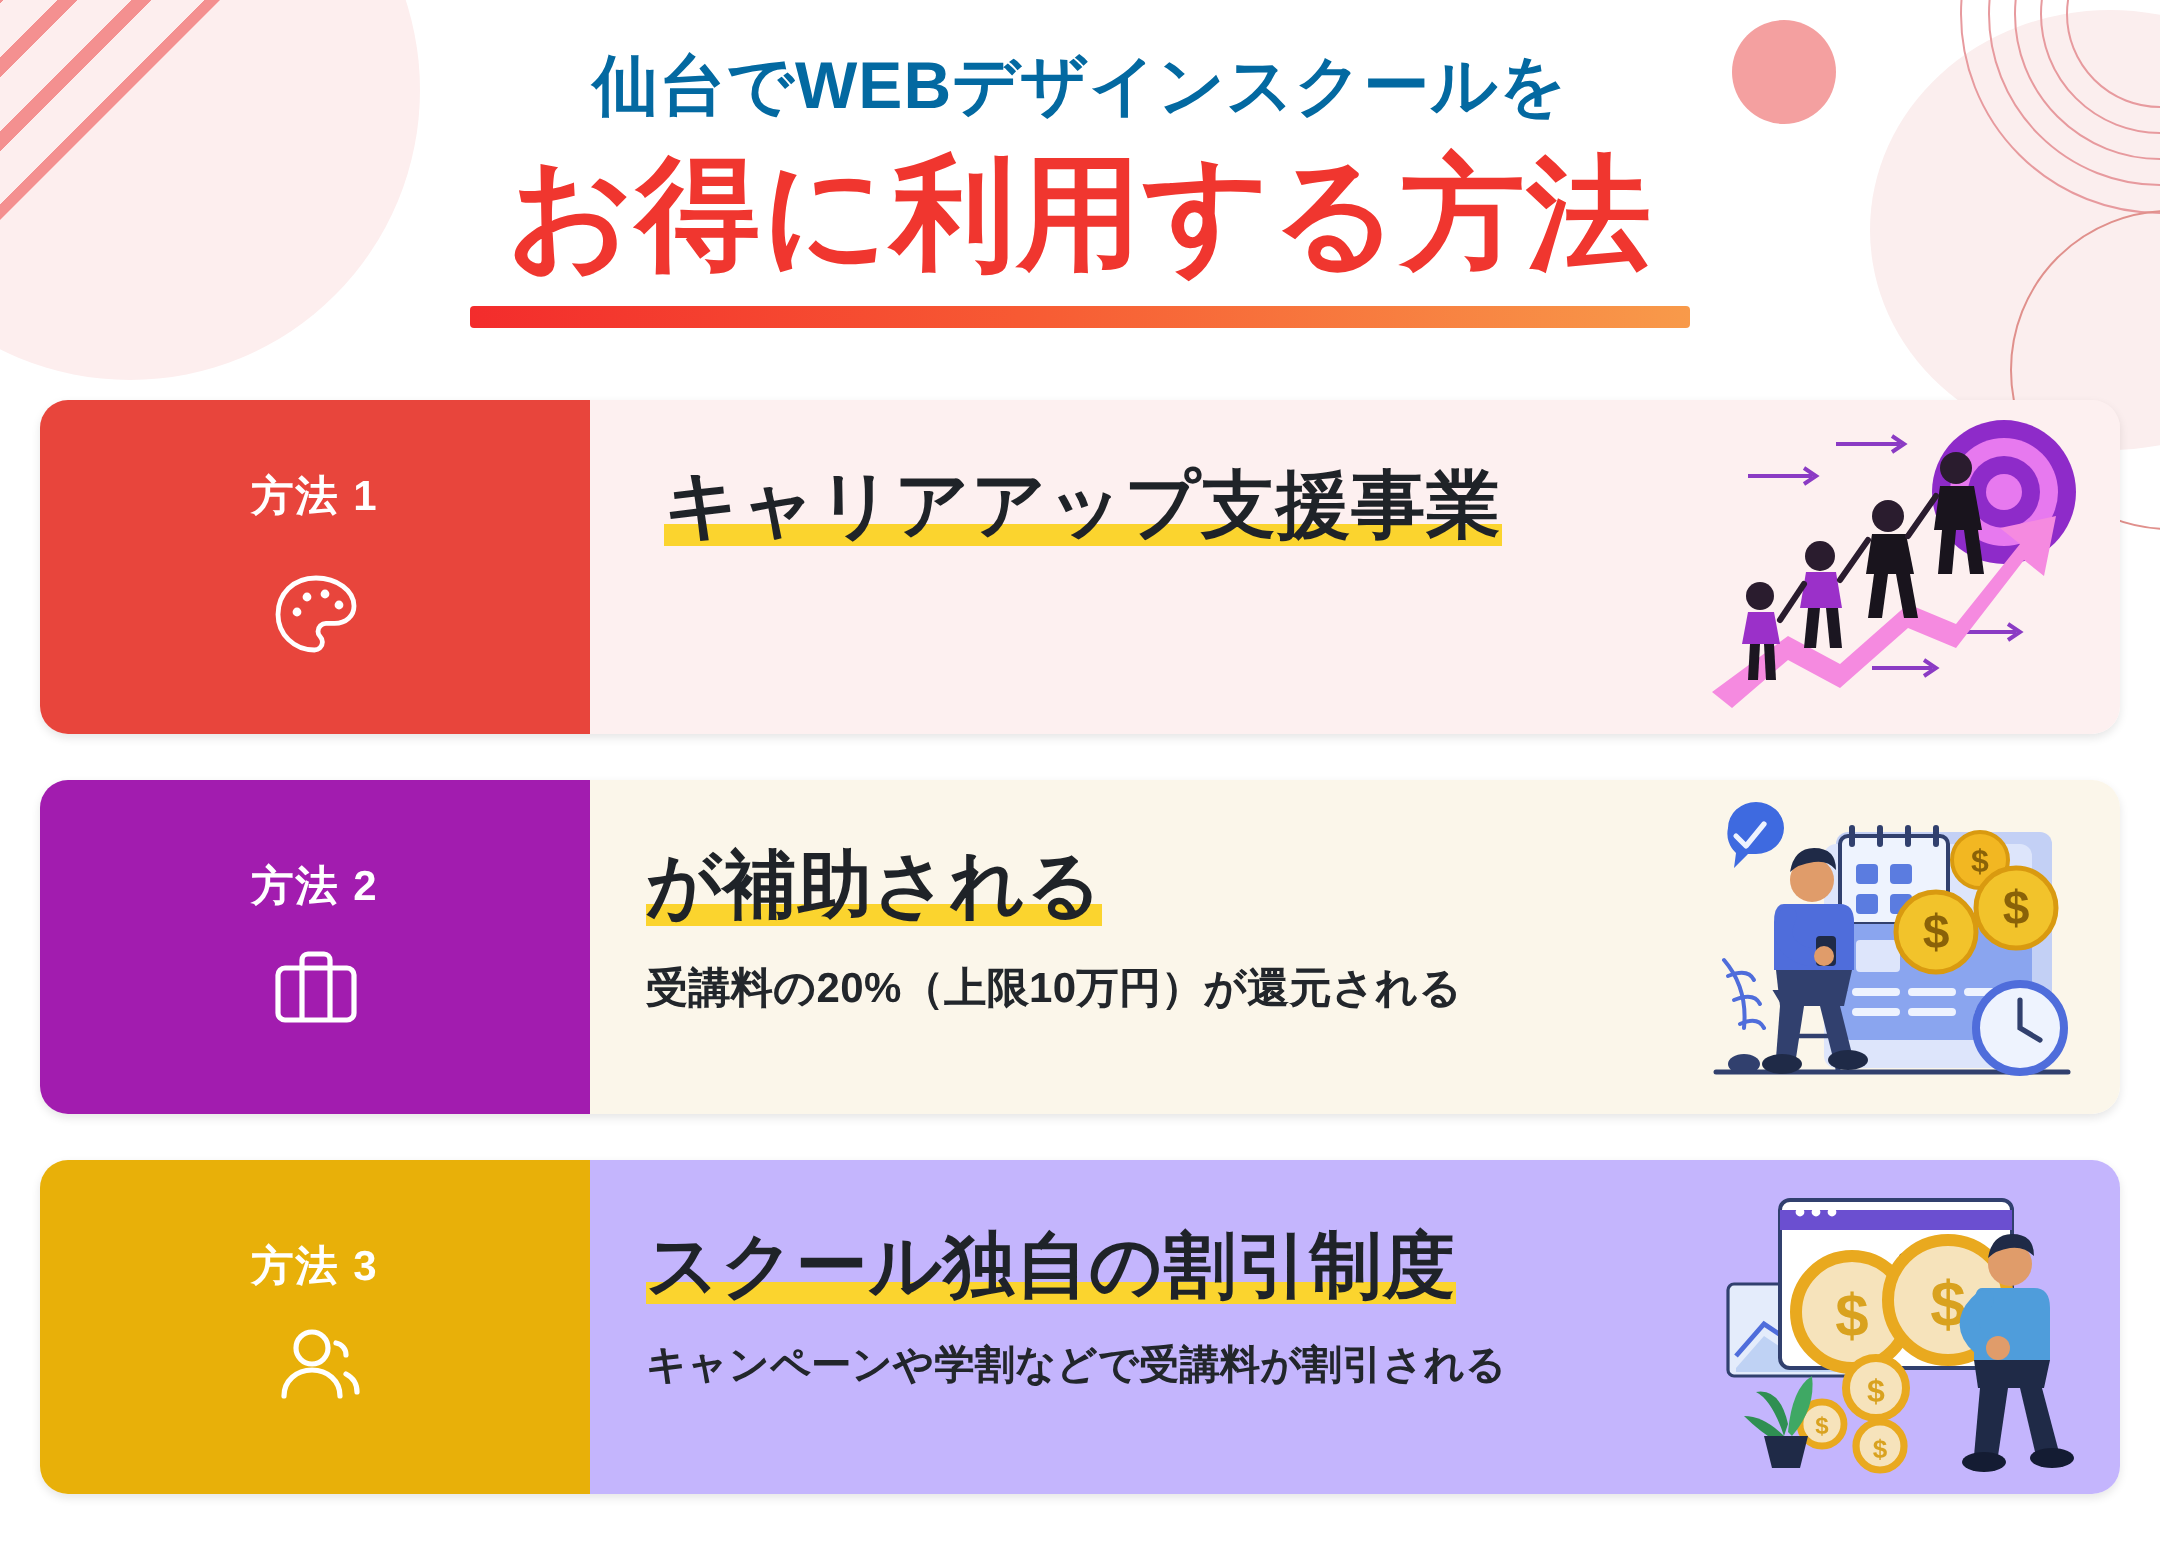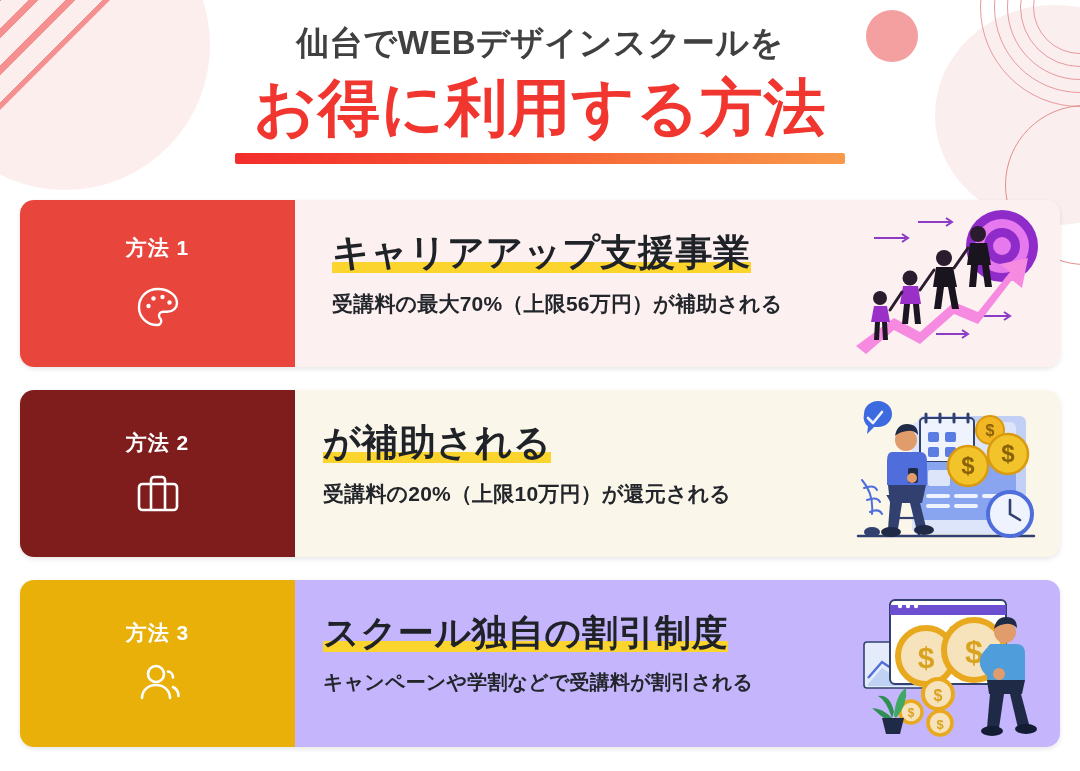--- a/index.html
+++ b/index.html
@@ -58,21 +58,21 @@
     width:160px; height:160px; border-radius:50%;
     border:1.8px solid #e0908c;
   }
 
   
   .title-wrap {
     position:absolute; left:0; top:22px; width:1080px;
     text-align:center;
   }
   .title-sub {
-    font-size:33px; font-weight:bold; color:#404040;
+    font-size:33px; font-weight:bold; color:#0369a1;
     letter-spacing:0.5px; line-height:1.3;
   }
   .title-main {
     font-size:62px; font-weight:bold; color:#f0362f;
     letter-spacing:1px; line-height:1.25;
     margin-top:4px;
   }
   .title-bar {
     width:610px; height:11px; margin:7px auto 0;
     border-radius:2px;
@@ -123,21 +123,21 @@
   }
   .card-illus {
     position:absolute; right:14px; top:6px;
     width:196px; height:155px;
   }
   .card-illus svg { display:block; }
 
   
   .c1 .card-left { background:#e8453c;gap:20px; }
   .c1 .card-body { background:#fdf0f0;padding-left:37px; }
-  .c2 .card-left { background:#7f1d1d; }
+  .c2 .card-left { background:#a21caf; }
   .c2 .card-body { background:#fbf6ea; }
   .c3 .card-left { background:#e8b009;text-align:center; }
   .c3 .card-body { background:#c4b5fd; }
   .c3 .card-title { font-size:36px; }
   .c3 .card-desc { font-size:20px; }
 </style>
 </head>
 <body>
 
 <div class="bg">
@@ -171,21 +171,20 @@
           <path d="M26 7C14.5 7 7 15 7 25.2c0 9.9 8 17.8 18.2 17.8 2.3 0 4-1.8 4-4 0-1.1-.4-2-1.1-2.7-.7-.7-1.1-1.6-1.1-2.6 0-2.2 1.8-4 4-4h4.3C41.2 29.7 45 25.8 45 21 45 13.3 36.5 7 26 7Z" stroke="#ffffff" stroke-width="2.4" stroke-linejoin="round"></path>
           <circle cx="16.5" cy="24" r="2.2" fill="#ffffff"></circle>
           <circle cx="21.5" cy="16.5" r="2.2" fill="#ffffff"></circle>
           <circle cx="30.5" cy="15" r="2.2" fill="#ffffff"></circle>
           <circle cx="37.5" cy="20.5" r="2.2" fill="#ffffff"></circle>
         </svg>
       </div>
     </div>
     <div class="card-body">
       <div class="card-title">キャリアアップ支援事業</div>
-      <div class="card-desc">受講料の最大70%（上限56万円）が補助される</div>
       <div class="card-illus">
         <svg width="196" height="155" viewBox="0 0 196 155" fill="none">
 
           <g stroke="#8b3bc4" stroke-width="2" fill="none">
             <path d="M24 32 h32"></path>
               <path d="M52 28 l6 4 -6 4"></path>
             <path d="M68 16 h32"></path>
               <path d="M96 12 l6 4 -6 4"></path>
             <path d="M124 110 h34"></path>
               <path d="M154 106 l6 4 -6 4"></path>

